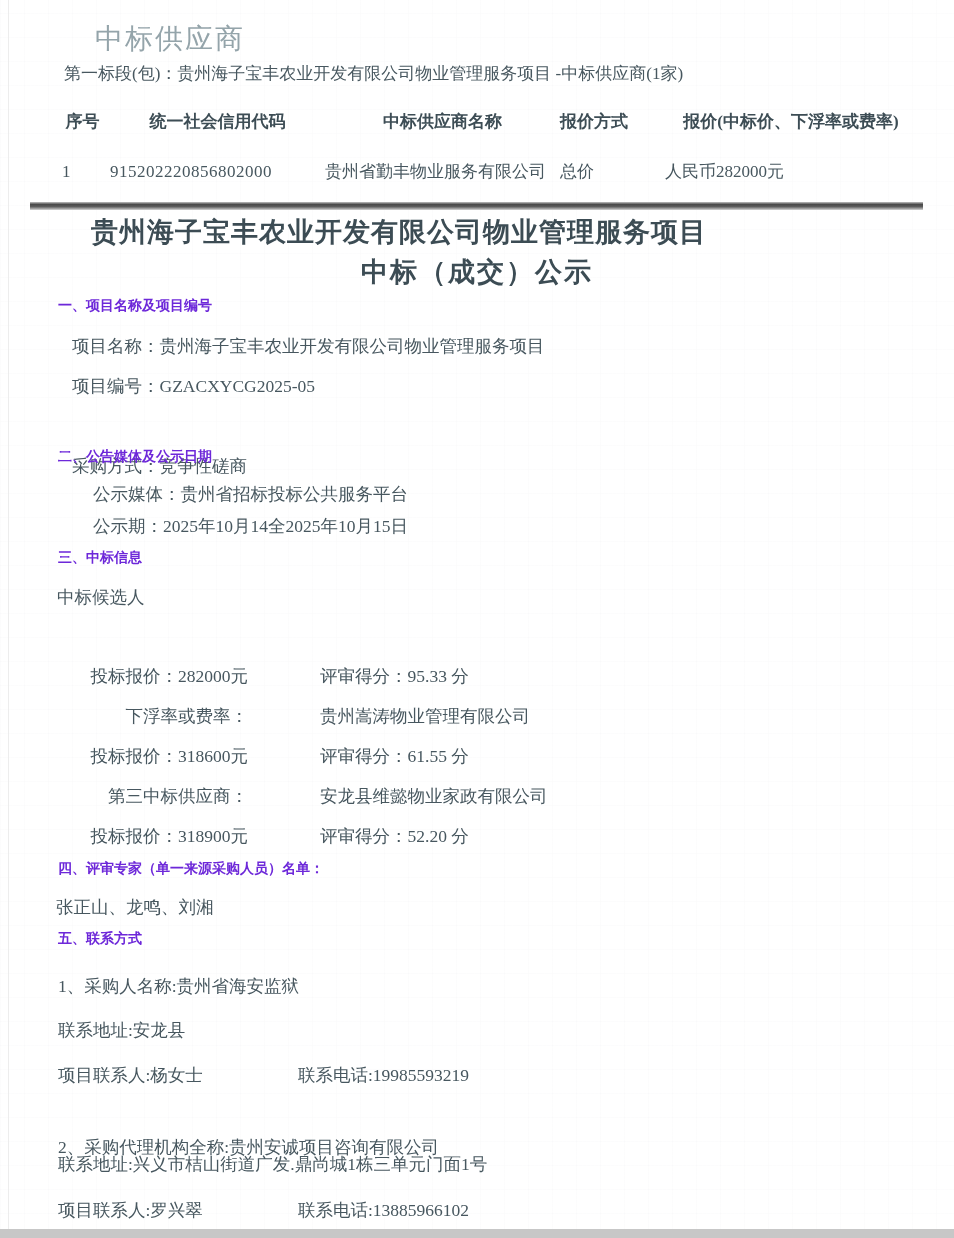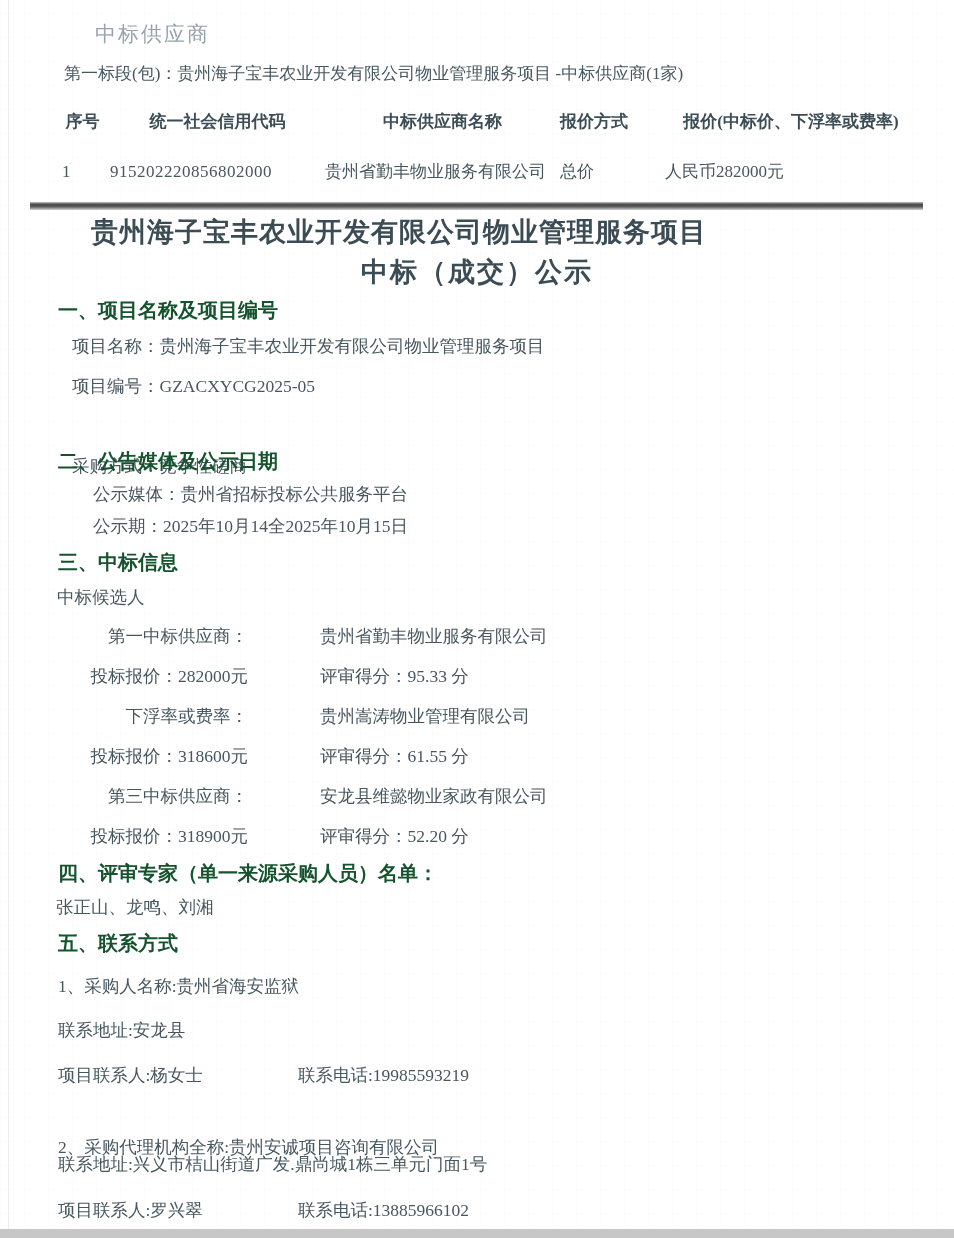--- a/index.html
+++ b/index.html
@@ -24,21 +24,21 @@
     pointer-events: none;
   }
   .abs { position: absolute; white-space: nowrap; }
   .edge-line {
     position: absolute; left: 8px; top: 0;
     width: 1px; height: 100%;
     background: #ededed;
   }
   .muted-header {
     left: 95px; top: 20px;
-    font-size: 21px; letter-spacing: 2px;
+    font-size: 28px; letter-spacing: 2px;
     color: #94a4aa;
   }
   .lot-line {
     left: 64px; top: 62px;
     font-size: 17px;
   }
   table.supplier {
     position: absolute; left: 55px; top: 97px;
     width: 862px;
     border-collapse: collapse;
@@ -86,22 +86,22 @@
     color: #3c4c54;
   }
   .doc-title2 {
     left: 0; top: 254px;
     width: 954px; text-align: center;
     font-size: 27px; font-weight: bold;
     letter-spacing: 2px;
     color: #3c4c54;
   }
   .sec-heading {
-    font-size: 20px; font-weight: bold;
-    color: #14532d;
+    font-size: 14px; font-weight: bold;
+    color: #6d28d9;
   }
   .body-line { font-size: 17.5px; }
   .flex-row { display: flex; }
   .rank-label, .bid-label {
     display: inline-block;
     width: 190px;
     text-align: right;
   }
   .company-name, .score-text { margin-left: 72px; }
   .contact-left { display: inline-block; width: 240px; }
@@ -159,24 +159,20 @@
   <div class="abs body-line" style="left:72px; top:374px;">项目编号：GZACXYCG2025-05</div>
   <div class="abs body-line" style="left:72px; top:414px;margin-top:40px;">采购方式：竞争性磋商</div>
 
   <div class="abs sec-heading" style="left:58px; top:448px;">二、公告媒体及公示日期</div>
   <div class="abs body-line" style="left:93px; top:482px;">公示媒体：贵州省招标投标公共服务平台</div>
   <div class="abs body-line" style="left:93px; top:514px;">公示期：2025年10月14全2025年10月15日</div>
 
   <div class="abs sec-heading" style="left:58px; top:549px;">三、中标信息</div>
   <div class="abs body-line" style="left:57px; top:585px;">中标候选人</div>
 
-  <div class="abs body-line flex-row" style="left:58px; top:624px;">
-    <span class="rank-label">第一中标供应商：</span>
-    <span class="company-name">贵州省勤丰物业服务有限公司</span>
-  </div>
   <div class="abs body-line flex-row" style="left:58px; top:664px;">
     <span class="bid-label">投标报价：282000元</span>
     <span class="score-text">评审得分：95.33 分</span>
   </div>
 
   <div class="abs body-line flex-row" style="left:58px; top:704px;">
     <span class="rank-label">下浮率或费率：</span>
     <span class="company-name">贵州嵩涛物业管理有限公司</span>
   </div>
   <div class="abs body-line flex-row" style="left:58px; top:744px;">

